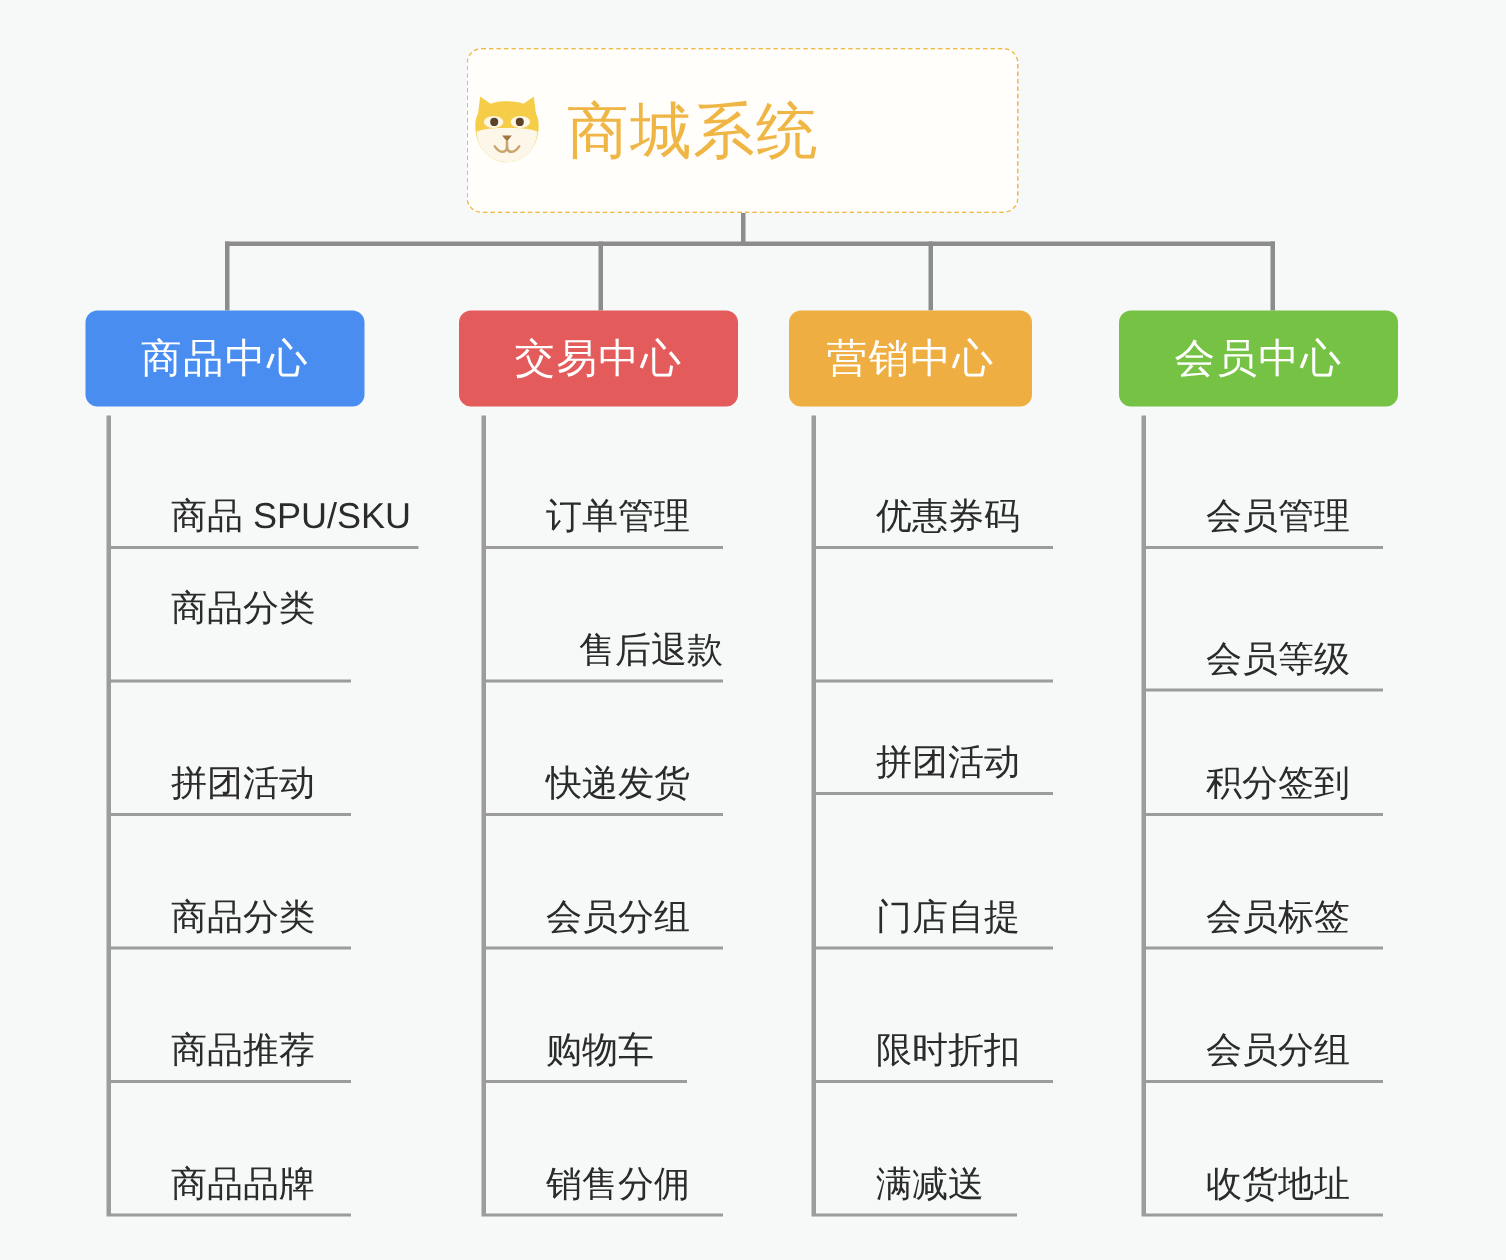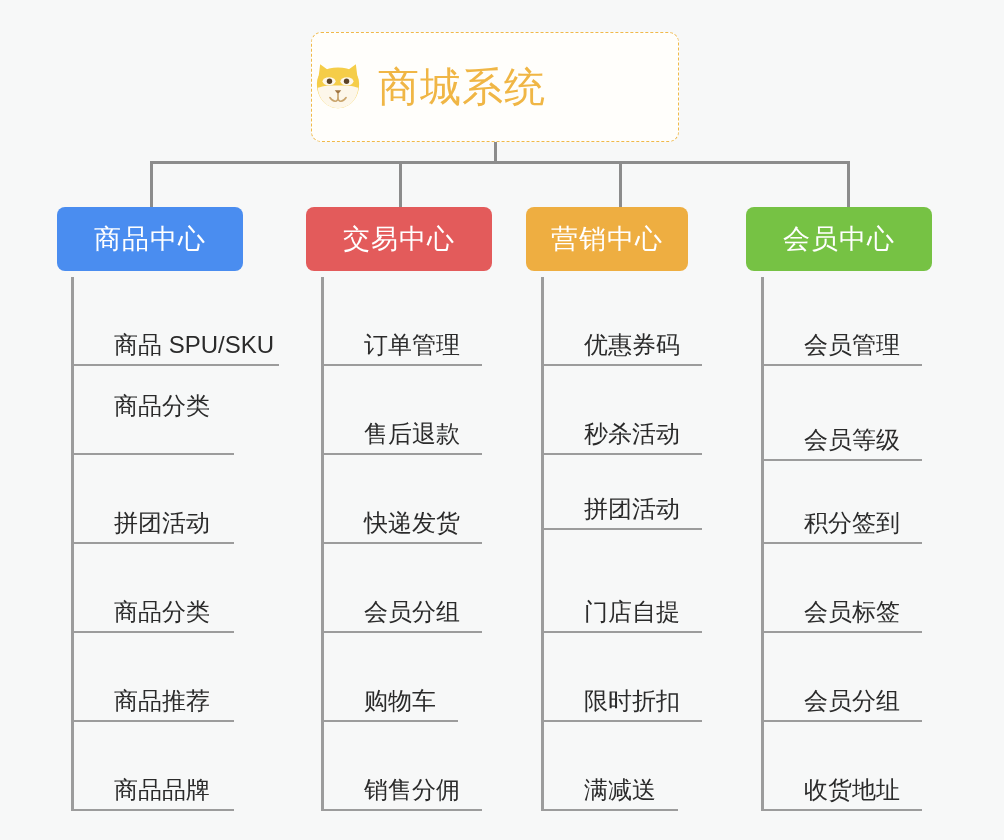--- a/index.html
+++ b/index.html
@@ -187,21 +187,21 @@
       <span class="leaf-label">商品品牌</span>
     </div>
   </div>
 
   <div class="leaf-col" style="left:321px;">
     <div class="leaf-stem" style="height:534px;"></div>
     <div class="leaf-item" style="top:0px;   width:158px;">
       <div class="leaf-underline" style="width:158px;"></div>
       <span class="leaf-label">订单管理</span>
     </div>
-    <div class="leaf-item" style="top:89px;  width:158px;">
+    <div class="leaf-item" style="top:89px;  width:158px;justify-content:flex-end;">
       <div class="leaf-underline" style="width:158px;"></div>
       <span class="leaf-label">售后退款</span>
     </div>
     <div class="leaf-item" style="top:178px; width:158px;">
       <div class="leaf-underline" style="width:158px;"></div>
       <span class="leaf-label">快递发货</span>
     </div>
     <div class="leaf-item" style="top:267px; width:158px;">
       <div class="leaf-underline" style="width:158px;"></div>
       <span class="leaf-label">会员分组</span>
@@ -217,21 +217,20 @@
   </div>
 
   <div class="leaf-col" style="left:541px;">
     <div class="leaf-stem" style="height:534px;"></div>
     <div class="leaf-item" style="top:0px;   width:158px;">
       <div class="leaf-underline" style="width:158px;"></div>
       <span class="leaf-label">优惠券码</span>
     </div>
     <div class="leaf-item" style="top:89px;  width:158px;">
       <div class="leaf-underline" style="width:158px;"></div>
-      <span class="leaf-label">秒杀活动</span>
     </div>
     <div class="leaf-item" style="top:164px; width:158px;align-items:flex-end;">
       <div class="leaf-underline" style="width:158px;"></div>
       <span class="leaf-label">拼团活动</span>
     </div>
     <div class="leaf-item" style="top:267px; width:158px;">
       <div class="leaf-underline" style="width:158px;"></div>
       <span class="leaf-label">门店自提</span>
     </div>
     <div class="leaf-item" style="top:356px; width:158px;">

